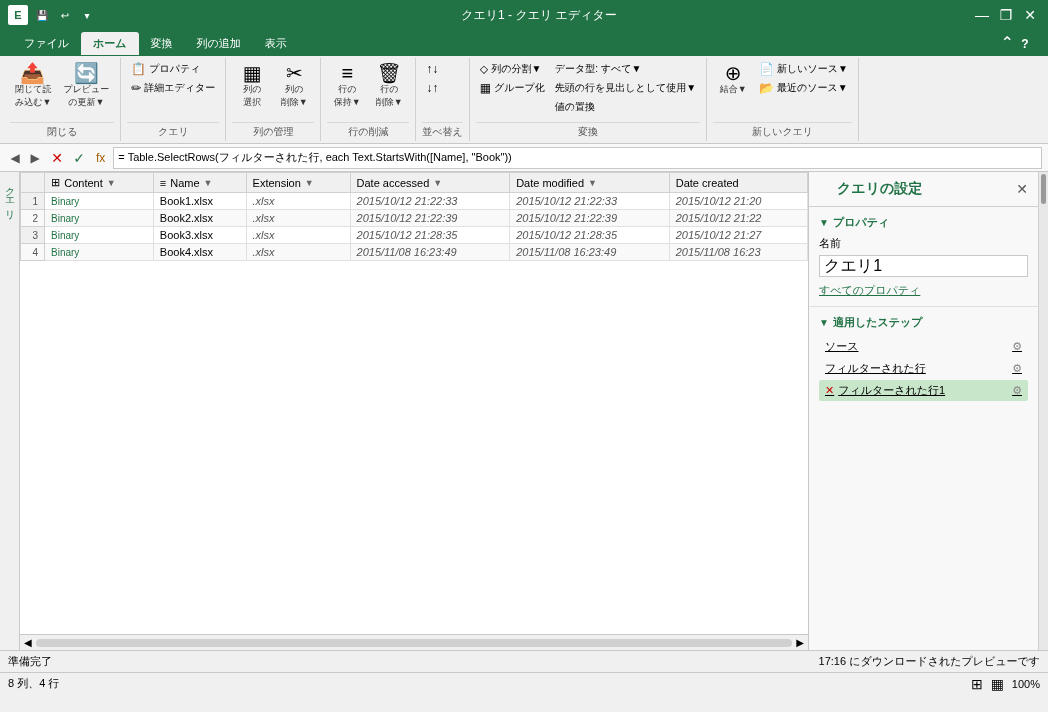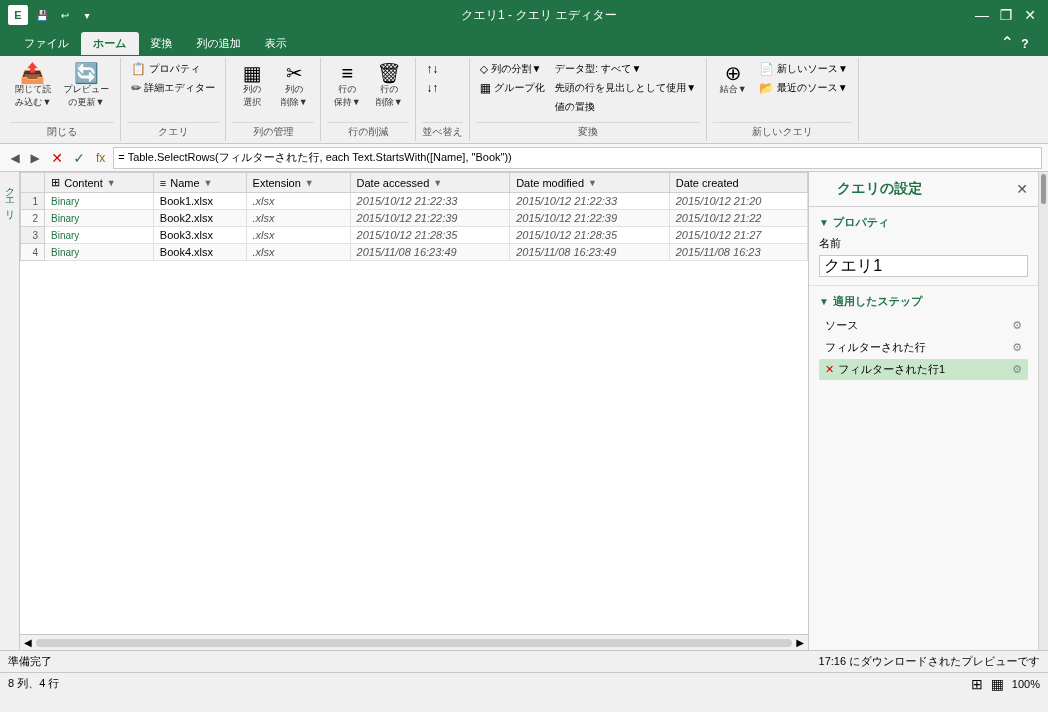--- a/index.html
+++ b/index.html
@@ -65,21 +65,21 @@
     .right-panel-header { display: flex; align-items: center; padding: 8px 10px; border-bottom: 1px solid #d0d0d0; }
     .right-panel-title { font-size: 14px; font-weight: bold; color: #217346; flex: 1; margin-left: 18px; }
     .right-panel-close { cursor: pointer; font-size: 14px; color: #555; }
     .panel-section { padding: 8px 10px; border-bottom: 1px solid #e0e0e0; }
     .panel-section-title { display: flex; align-items: center; gap: 4px; font-size: 11px; color: #217346; font-weight: bold; margin-bottom: 6px; cursor: pointer; }
     .panel-section-arrow { font-size: 10px; }
     .panel-input { width: 100%; height: 22px; border: 1px solid #c8c8c8; padding: 0 4px; font-size: 16px; }
     .panel-link { color: #217346; text-decoration: underline; cursor: pointer; font-size: 11px; }
     .steps-section { padding: 8px 10px; }
     .steps-title { display: flex; align-items: center; gap: 4px; font-size: 11px; color: #217346; font-weight: bold; margin-bottom: 6px; cursor: pointer; }
-    .step-item { display: flex; align-items: center; padding: 3px 6px; cursor: pointer; border-radius: 2px; margin-bottom: 1px; }
+    .step-item { display: flex; align-items: center; padding: 3px 6px; cursor: pointer; border-radius: 2px; margin-bottom: 1px; text-decoration: underline; }
     .step-item.active { background: #c8e6c9; }
     .step-label { flex: 1; font-size: 11px; }
     .step-gear { font-size: 11px; color: #888; }
     .step-x { font-size: 11px; color: #cc0000; margin-right: 4px; }
     .help-btn { width: 22px; height: 22px; border-radius: 50%; background: #217346; color: white; display: flex; align-items: center; justify-content: center; font-size: 12px; font-weight: bold; cursor: pointer; margin-top: 4px; }
   </style>
 </head>
 <body>
 
 <div class="title-bar">
@@ -350,20 +350,23 @@
           <span class="right-panel-close">✕</span>
         </div>
 
         <div class="panel-section">
           <div class="panel-section-title">
             <span class="panel-section-arrow">▼</span>
             <span>プロパティ</span>
           </div>
           <div style="font-size:11px; margin-bottom:4px;">名前</div>
           <input class="panel-input" type="text" value="クエリ1" style="">
+          <div style="margin-top:6px;">
+            <span class="panel-link">すべてのプロパティ</span>
+          </div>
         </div>
 
         <div class="steps-section">
           <div class="steps-title">
             <span class="panel-section-arrow">▼</span>
             <span>適用したステップ</span>
           </div>
           <div id="steps-list">
               <div class="step-item">
 

